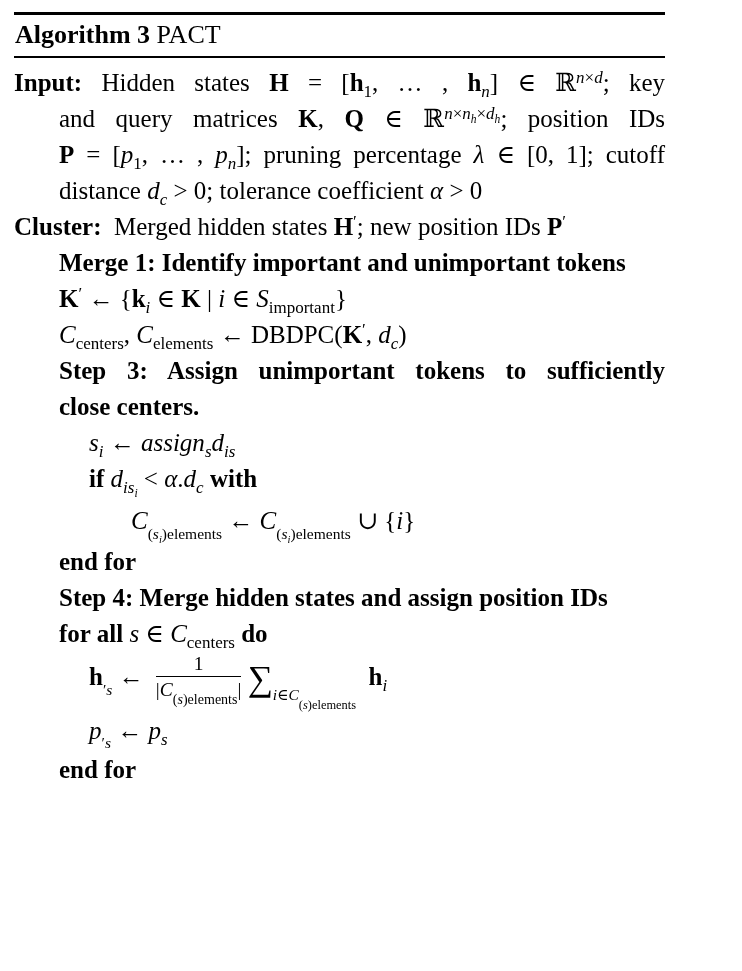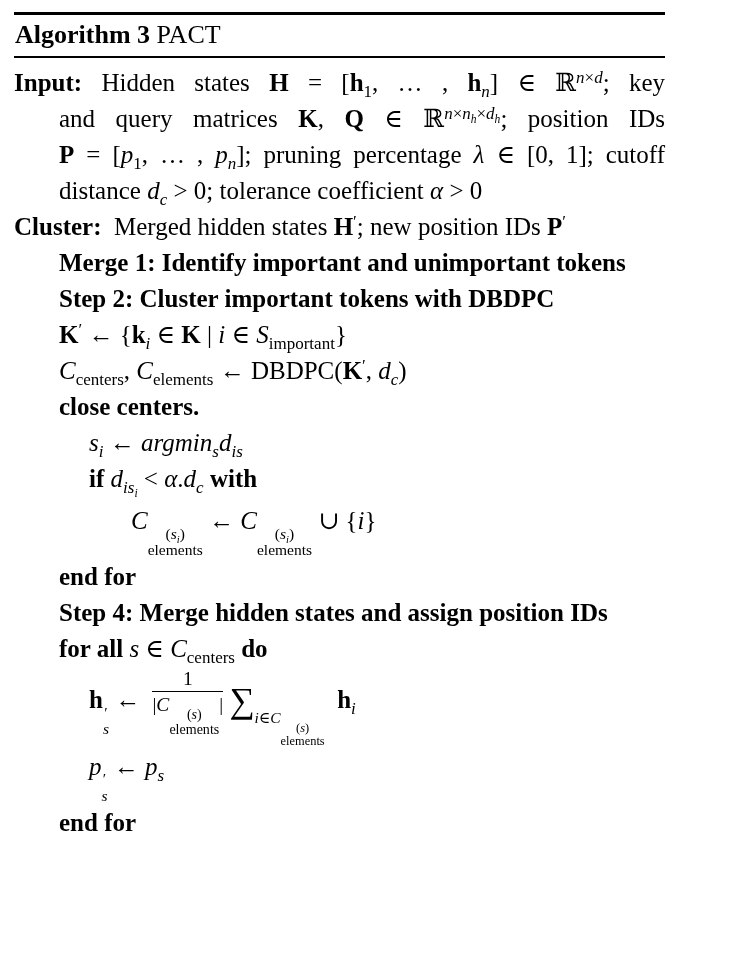--- a/index.html
+++ b/index.html
@@ -24,21 +24,21 @@
   .i1 { margin-left: 45px; }
   .i2 { margin-left: 75px; }
   .i3 { margin-left: 117px; }
   .just { text-align: justify; text-align-last: justify; }
   .tall { line-height: 47px; }
   sub, sup { font-size: 68%; line-height: 0; }
   sub { vertical-align: -0.35em; }
   sup { vertical-align: 0.45em; }
   
   .ss {
-    display: inline-flex; flex-direction: column; align-items: center;
+    display: inline-flex; flex-direction: row; align-items: flex-end;
     vertical-align: -0.62em; font-size: 62%; line-height: 1.08;
   }
   
   .frac {
     display: inline-block; vertical-align: middle; text-align: center;
     font-size: 78%; line-height: 1.2; margin: 0 6px 0 6px;
   }
   .frac .num { display: block; border-bottom: 1.6px solid #000; padding: 0 6px 1px; }
   .frac .den { display: block; padding-top: 1px; }
   .frac .ss { font-size: 72%; vertical-align: -0.55em; }
@@ -53,25 +53,25 @@
   <div class="rule rule-thick"></div>
   <div class="caption"><b>Algorithm 3</b> PACT</div>
   <div class="rule"></div>
   <div class="algo-body">
       <div class="line i0 just"><b>Input:</b> Hidden states <b>H</b> = [<b>h</b><sub>1</sub>, … , <b>h</b><sub><i>n</i></sub>] ∈ ℝ<sup><i>n</i>×<i>d</i></sup>; key</div>
       <div class="line i1 just">and query matrices <b>K</b>, <b>Q</b> ∈ ℝ<sup><i>n</i>×<i>n<sub>h</sub></i>×<i>d<sub>h</sub></i></sup>; position IDs</div>
       <div class="line i1 just"><b>P</b> = [<i>p</i><sub>1</sub>, … , <i>p<sub>n</sub></i>]; pruning percentage <i>λ</i> ∈ [0, 1]; cutoff</div>
       <div class="line i1">distance <i>d<sub>c</sub></i> &gt; 0; tolerance coefficient <i>α</i> &gt; 0</div>
       <div class="line i0"><b>Cluster:</b>&nbsp; Merged hidden states <b>H</b><sup>′</sup>; new position IDs <b>P</b><sup>′</sup></div>
       <div class="line i1"><b>Merge 1: Identify important and unimportant tokens</b></div>
-      <div class="line i1"><b>Step 2: Cluster important tokens with DBDPC</b></div>
       <div class="line i1"><b>K</b><sup>′</sup> ← {<b>k</b><sub><i>i</i></sub> ∈ <b>K</b> | <i>i</i> ∈ <i>S</i><sub>important</sub>}</div>
       <div class="line i1"><i>C</i><sub>centers</sub>, <i>C</i><sub>elements</sub> ← DBDPC(<b>K</b><sup>′</sup>, <i>d<sub>c</sub></i>)</div>
+      <div class="line i1 just"><b>Step 3: Assign unimportant tokens to sufficiently</b></div>
       <div class="line i1"><b>close centers.</b></div>
-      <div class="line i2"><i>s<sub>i</sub></i> ← <i>argmin</i><sub><i>s</i></sub><i>d</i><sub><i>is</i></sub></div>
+      <div class="line i2"><i>s<sub>i</sub></i> ← <i>assign</i><sub><i>s</i></sub><i>d</i><sub><i>is</i></sub></div>
       <div class="line i2"><b>if</b> <i>d</i><sub><i>is<sub>i</sub></i></sub> &lt; <i>α</i>.<i>d<sub>c</sub></i> <b>with</b></div>
       <div class="line i3 tall"><i>C</i><span class="ss">
           <span class="sst">(<i>s<sub>i</sub></i>)</span>
           <span class="ssb">elements</span>
         </span> ← <i>C</i><span class="ss">
           <span class="sst">(<i>s<sub>i</sub></i>)</span>
           <span class="ssb">elements</span>
         </span> ∪ {<i>i</i>}</div>
       <div class="line i1"><b>end for</b></div>
       <div class="line i1"><b>Step 4: Merge hidden states and assign position IDs</b></div>

